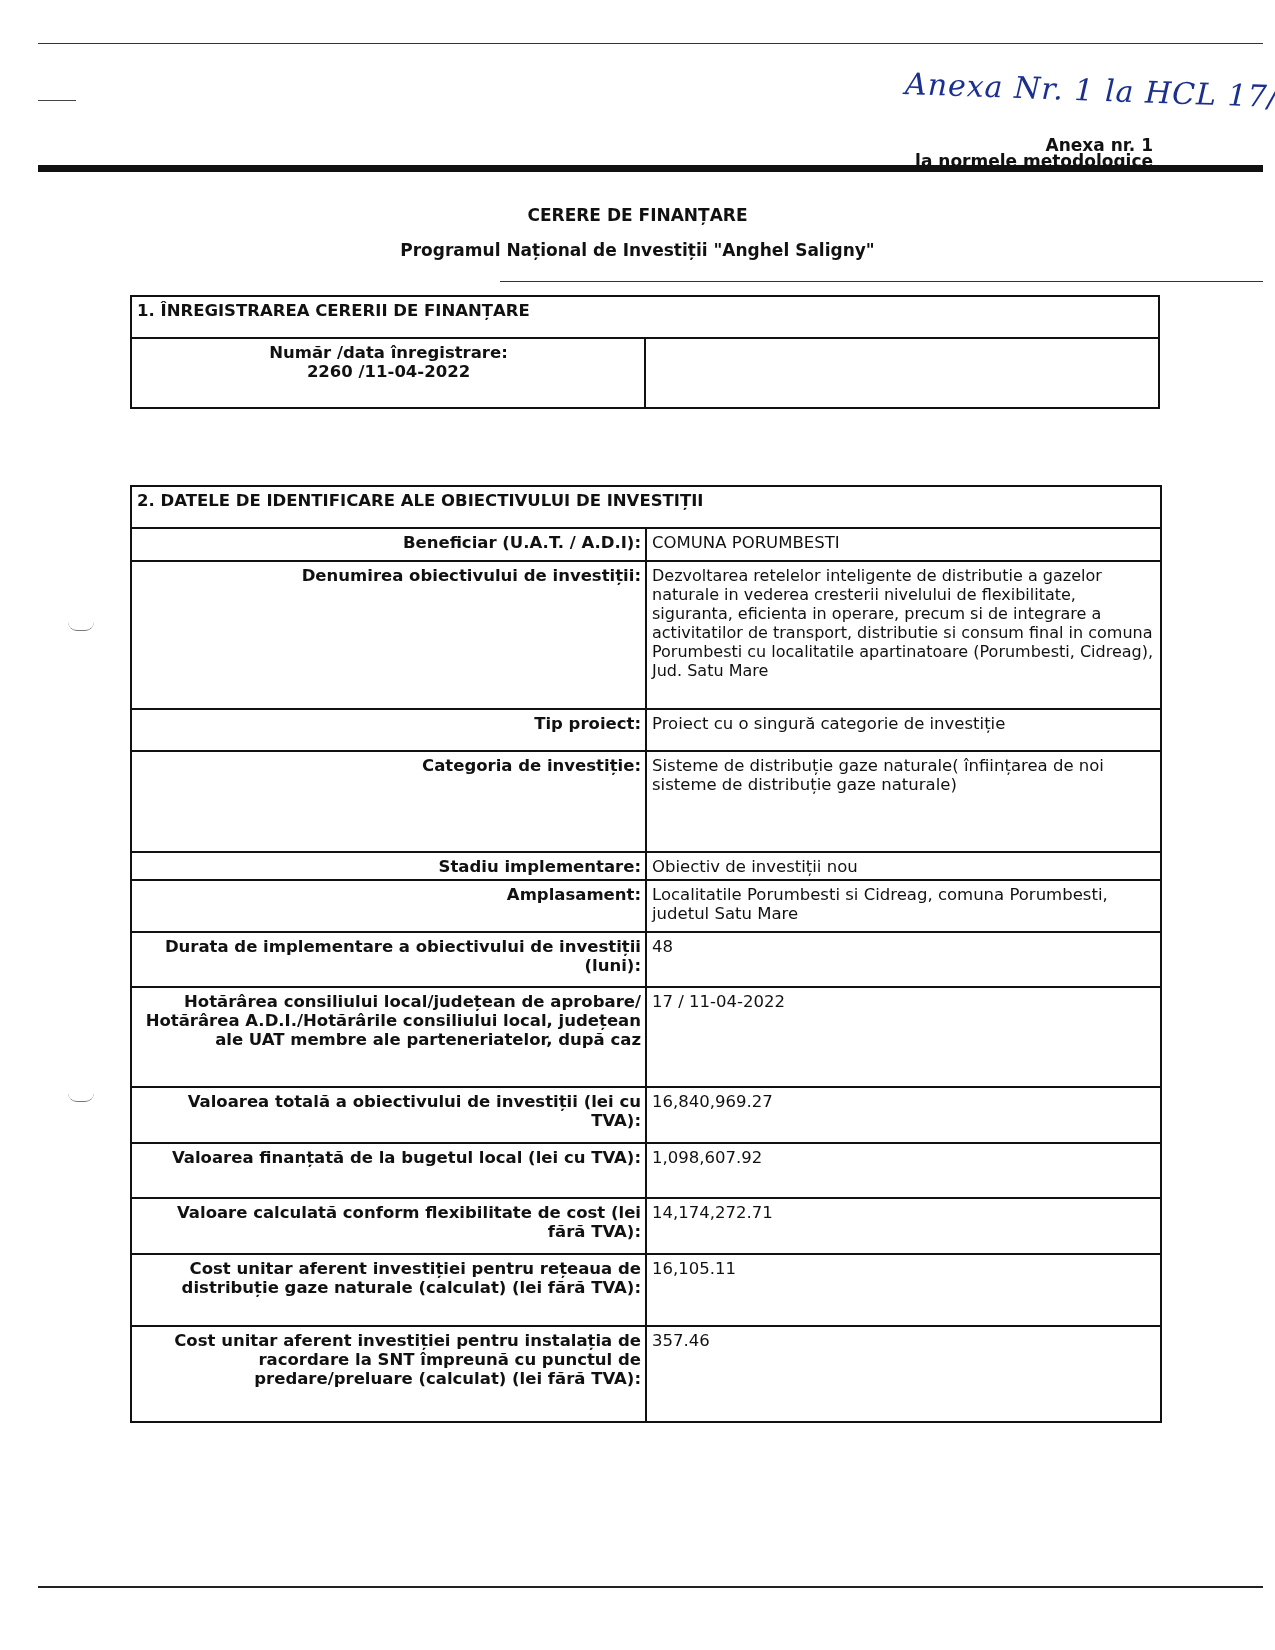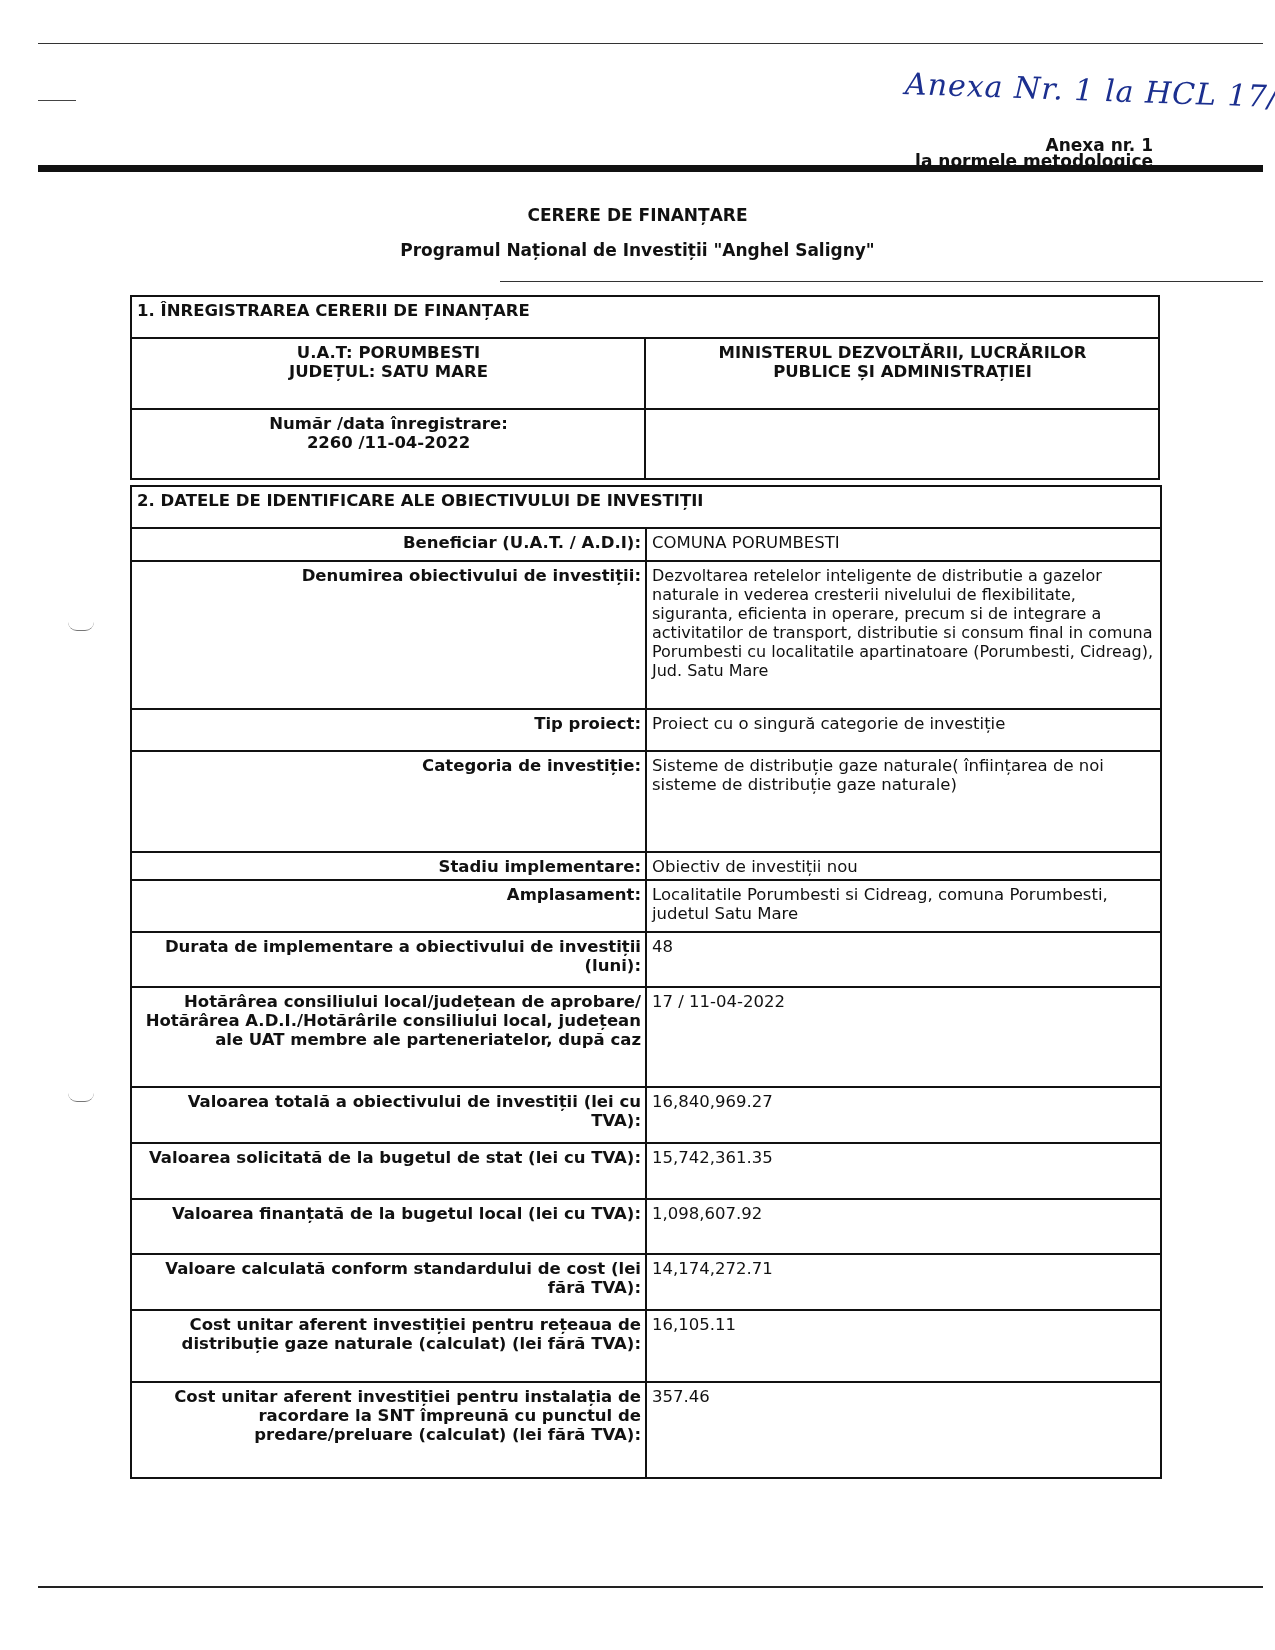--- a/index.html
+++ b/index.html
@@ -47,30 +47,20 @@
 
 <table class="form" style="left:130px; top:295px; width:1028px;">
   <colgroup>
       <col style="width:514px">
       <col style="width:514px">
     </colgroup>
   <tbody>
       <tr style="height:42px">
     <td class="section" colspan="2">1. ÎNREGISTRAREA CERERII DE FINANȚARE</td>
   </tr>
-  <tr style="height:71px">
-    <td class="center-bold">
-      <div>U.A.T: PORUMBESTI</div>
-      <div>JUDEȚUL: SATU MARE</div>
-    </td>
-    <td class="center-bold">
-      <div>MINISTERUL DEZVOLTĂRII, LUCRĂRILOR</div>
-      <div>PUBLICE ȘI ADMINISTRAȚIEI</div>
-    </td>
-  </tr>
   <tr style="height:70px">
     <td class="center-bold">
       <div>Număr /data înregistrare:</div>
       <div>2260 /11-04-2022</div>
     </td>
     <td></td>
   </tr>
 </tbody>
   </table>
 
@@ -112,30 +102,26 @@
     <td class="val">48</td>
   </tr>
   <tr style="height:100px">
     <td class="lbl">Hotărârea consiliului local/județean de aprobare/ Hotărârea A.D.I./Hotărârile consiliului local, județean ale UAT membre ale parteneriatelor, după caz</td>
     <td class="val">17 / 11-04-2022</td>
   </tr>
   <tr style="height:56px">
     <td class="lbl">Valoarea totală a obiectivului de investiții (lei cu TVA):</td>
     <td class="val">16,840,969.27</td>
   </tr>
-  <tr style="height:56px">
-    <td class="lbl">Valoarea solicitată de la bugetul de stat (lei cu TVA):</td>
-    <td class="val">15,742,361.35</td>
-  </tr>
   <tr style="height:55px">
     <td class="lbl">Valoarea finanțată de la bugetul local (lei cu TVA):</td>
     <td class="val">1,098,607.92</td>
   </tr>
   <tr style="height:56px">
-    <td class="lbl">Valoare calculată conform standardului de cost (lei fără TVA):</td>
+    <td class="lbl">Valoare calculată conform flexibilitate de cost (lei fără TVA):</td>
     <td class="val">14,174,272.71</td>
   </tr>
   <tr style="height:72px">
     <td class="lbl">Cost unitar aferent investiției pentru rețeaua de distribuție gaze naturale (calculat) (lei fără TVA):</td>
     <td class="val">16,105.11</td>
   </tr>
   <tr style="height:96px">
     <td class="lbl">Cost unitar aferent investiției pentru instalația de racordare la SNT împreună cu punctul de predare/preluare (calculat) (lei fără TVA):</td>
     <td class="val">357.46</td>
   </tr>

